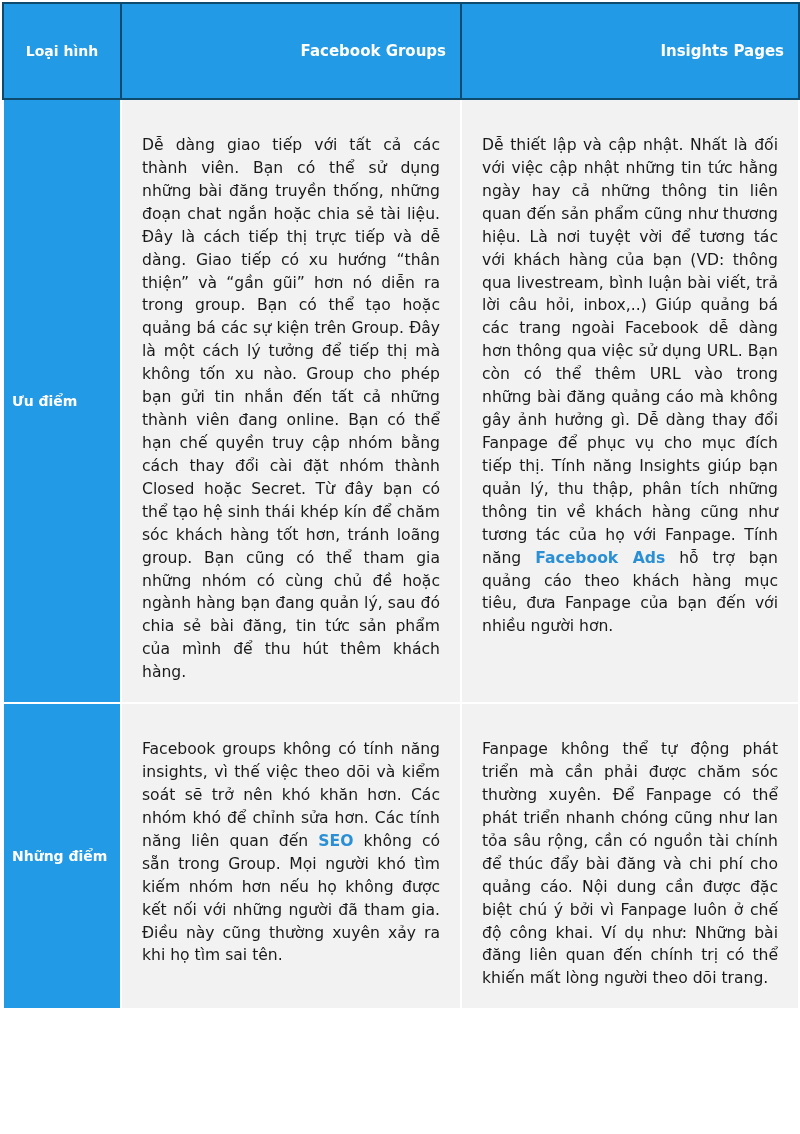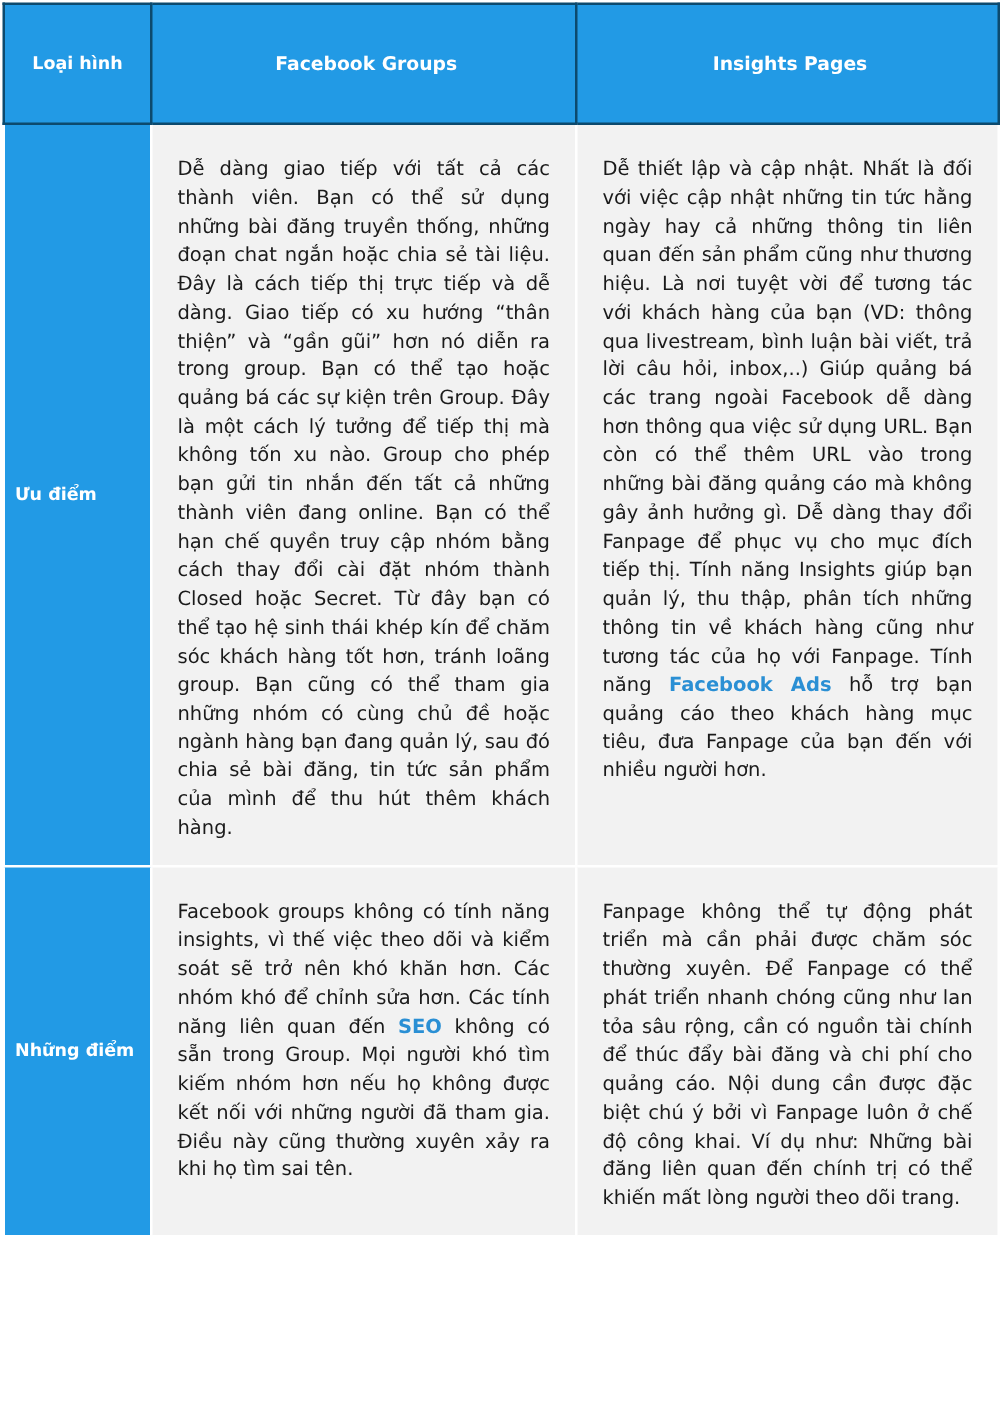--- a/index.html
+++ b/index.html
@@ -37,21 +37,21 @@
     height: 96px;
     padding: 6px 14px;
   }
   th.hdr-label {
     text-align: center;
     line-height: 1.35;
     font-size: 14px;
     padding: 6px 8px;
   }
   th.hdr-col {
-    text-align: center;
+    text-align: right;
     padding-left: 18px;
   }
 
   
   td.row-label {
     background: #229ae5;
     color: #ffffff;
     border: 2px solid #ffffff;
     text-align: left;
     vertical-align: middle;
@@ -60,21 +60,21 @@
     line-height: 1.35;
     padding: 6px 8px;
   }
 
   
   td.content {
     background: #f2f2f2;
     border: 2px solid #ffffff;
     color: #1a1a1a;
     vertical-align: top;
-    padding: 24px 20px 18px 20px;
+    padding: 34px 20px 18px 20px;
     font-size: 15.6px;
     line-height: 1.47;
     text-align: justify;
     text-justify: inter-word;
     hyphens: none;
   }
   td.content p { margin: 0; }
   .link {
     color: #2a8fd4;
     font-weight: bold;

